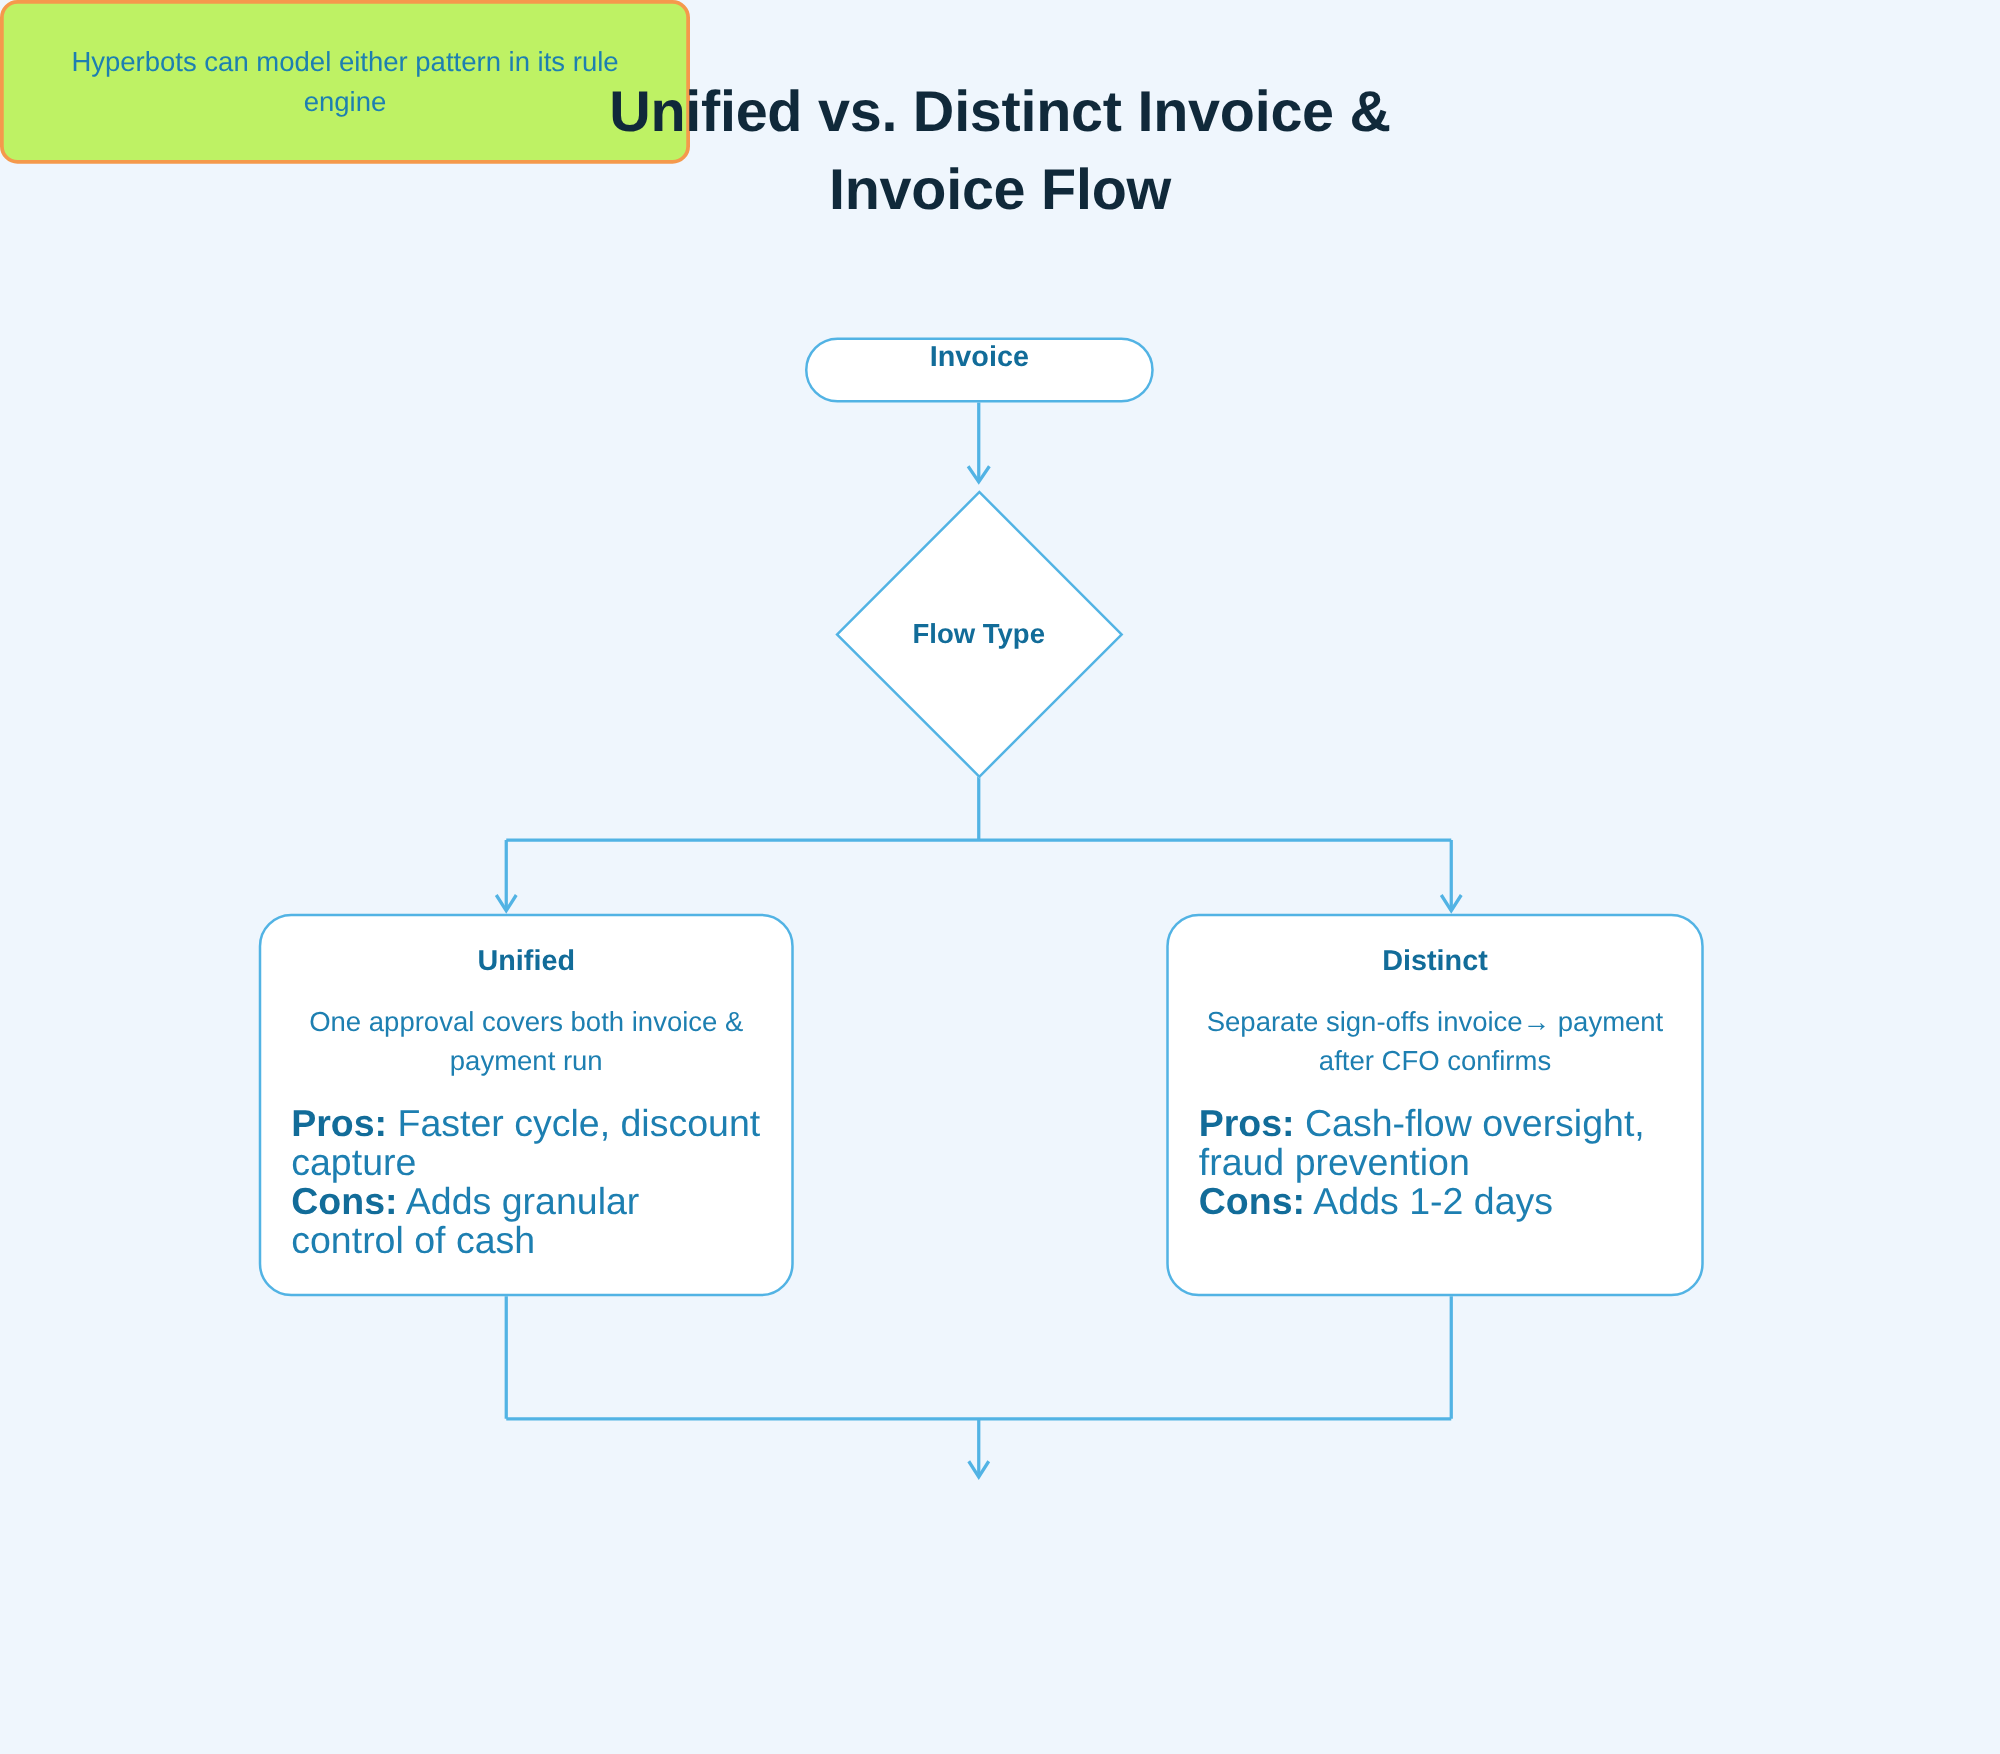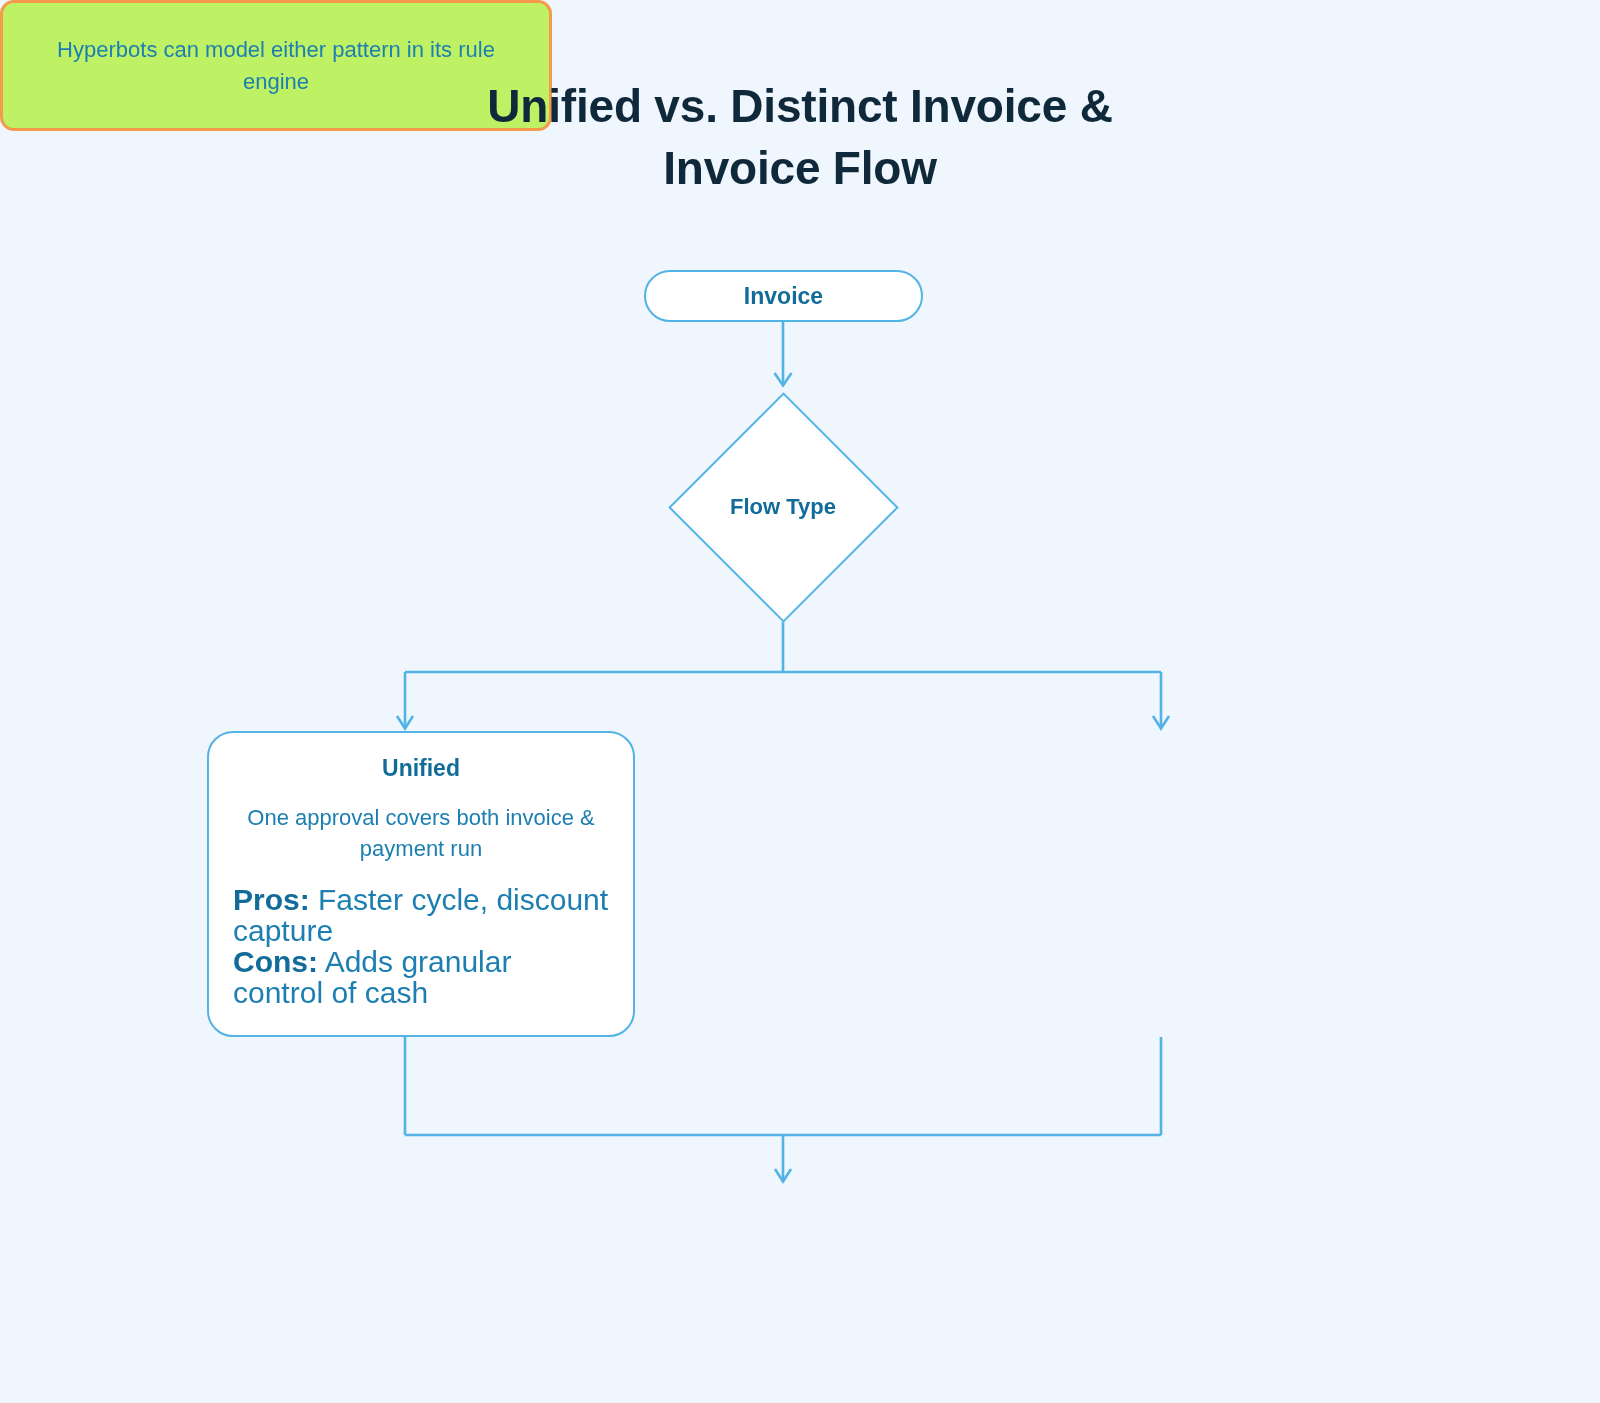--- a/index.html
+++ b/index.html
@@ -16,21 +16,21 @@
   #canvas {
     position: relative;
     width: 1600px;
     height: 1403px;
   }
 
   
   .title {
     position: absolute;
     left: 0;
-    top: 75px;
+    top: 58px;
     width: 1600px;
     text-align: center;
     font-size: 46px;
     line-height: 62px;
     font-weight: 700;
     color: #10293a;
     letter-spacing: -0.2px;
   }
   .title .line { display: block; }
 
@@ -54,21 +54,21 @@
   }
 
   
   .node-start {
     left: 644px;
     top: 270px;
     width: 279px;
     height: 52px;
     border-radius: 26px;
     display: flex;
-    align-items: center;
+    align-items: flex-start;
     justify-content: center;
   }
   .node-start .label {
     font-size: 23px;
     font-weight: 700;
     color: #126c99;
   }
 
   
   .diamond-wrap {
@@ -213,18 +213,26 @@
 
   <div class="node node-card card-left">
     <div class="card-title">Unified</div>
     <div class="card-desc">One approval covers both invoice &amp; payment run</div>
     <div class="card-meta">
       <span class="row"><span class="k">Pros:</span><span> Faster cycle, discount capture</span></span>
       <span class="row"><span class="k">Cons:</span><span> Adds granular control of cash</span></span>
     </div>
   </div>
 
+  <div class="node node-card card-right">
+    <div class="card-title">Distinct</div>
+    <div class="card-desc">Separate sign-offs invoice→ payment after CFO confirms</div>
+    <div class="card-meta">
+      <span class="row"><span class="k">Pros:</span><span> Cash-flow oversight, fraud prevention</span></span>
+      <span class="row"><span class="k">Cons:</span><span> Adds 1-2 days</span></span>
+    </div>
+  </div>
 
   <div class="node-note">
     <div class="note-text">Hyperbots can model either pattern in its rule engine</div>
   </div>
 
 </div>
 
 </body></html>

